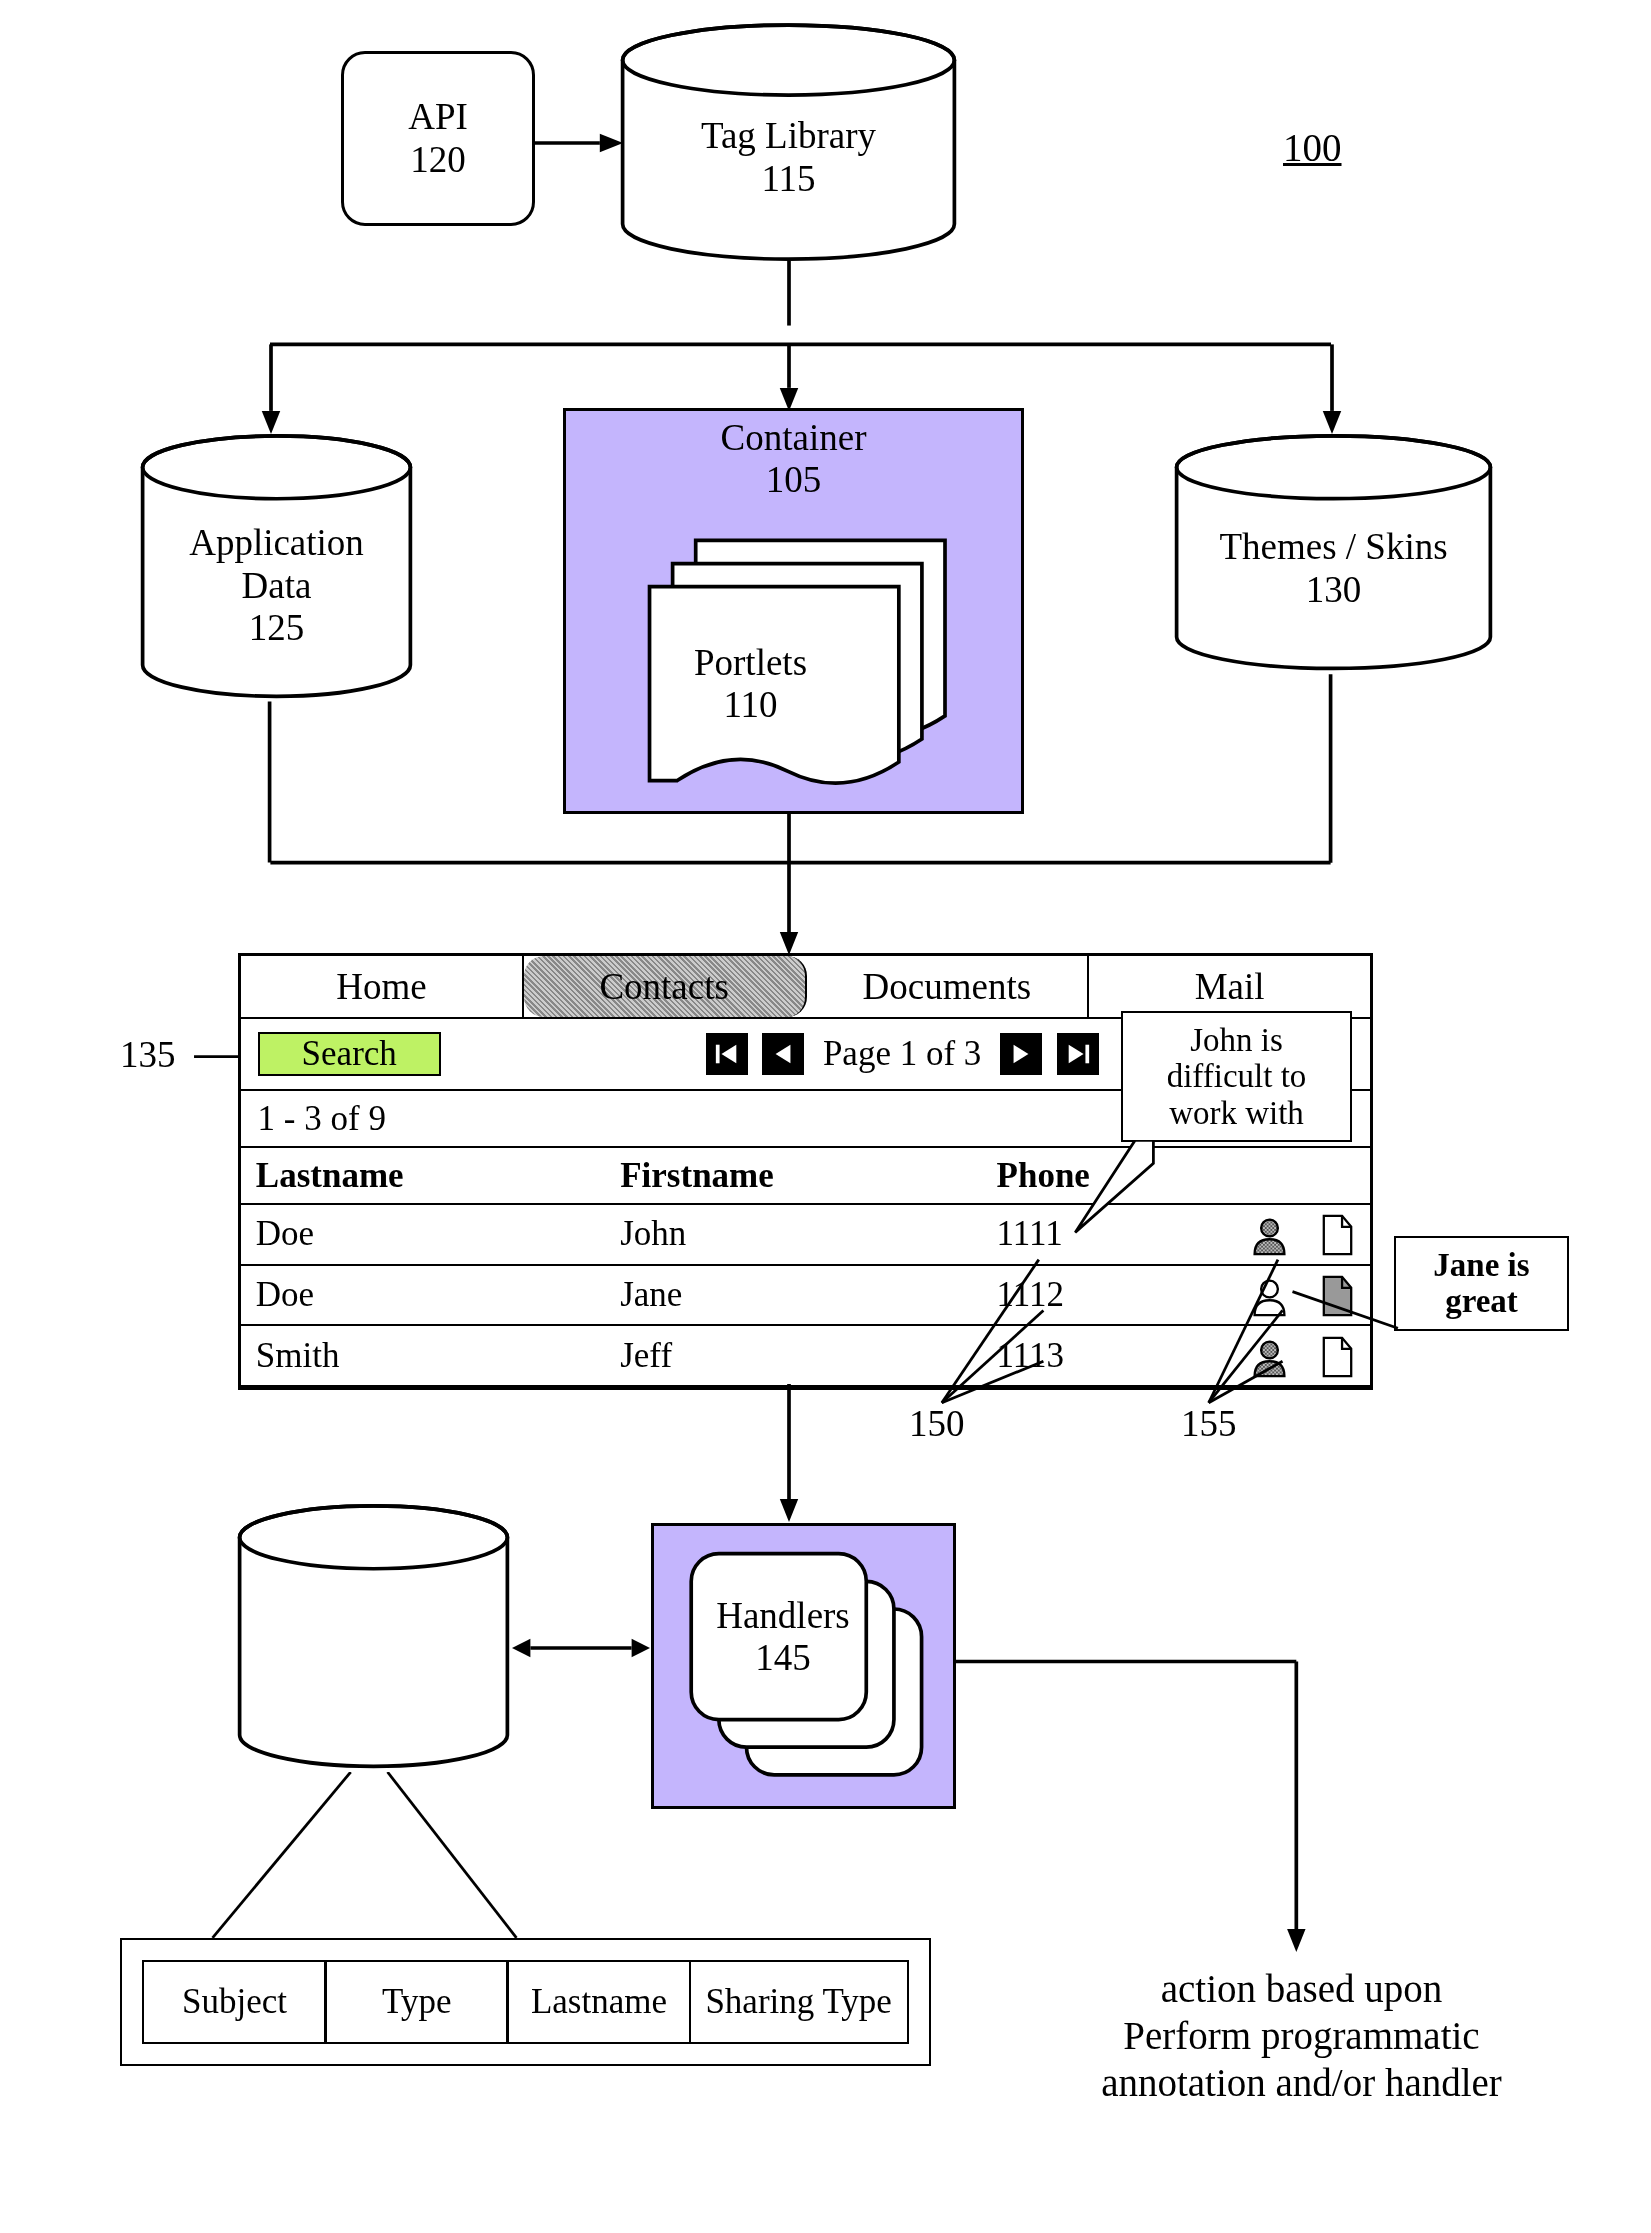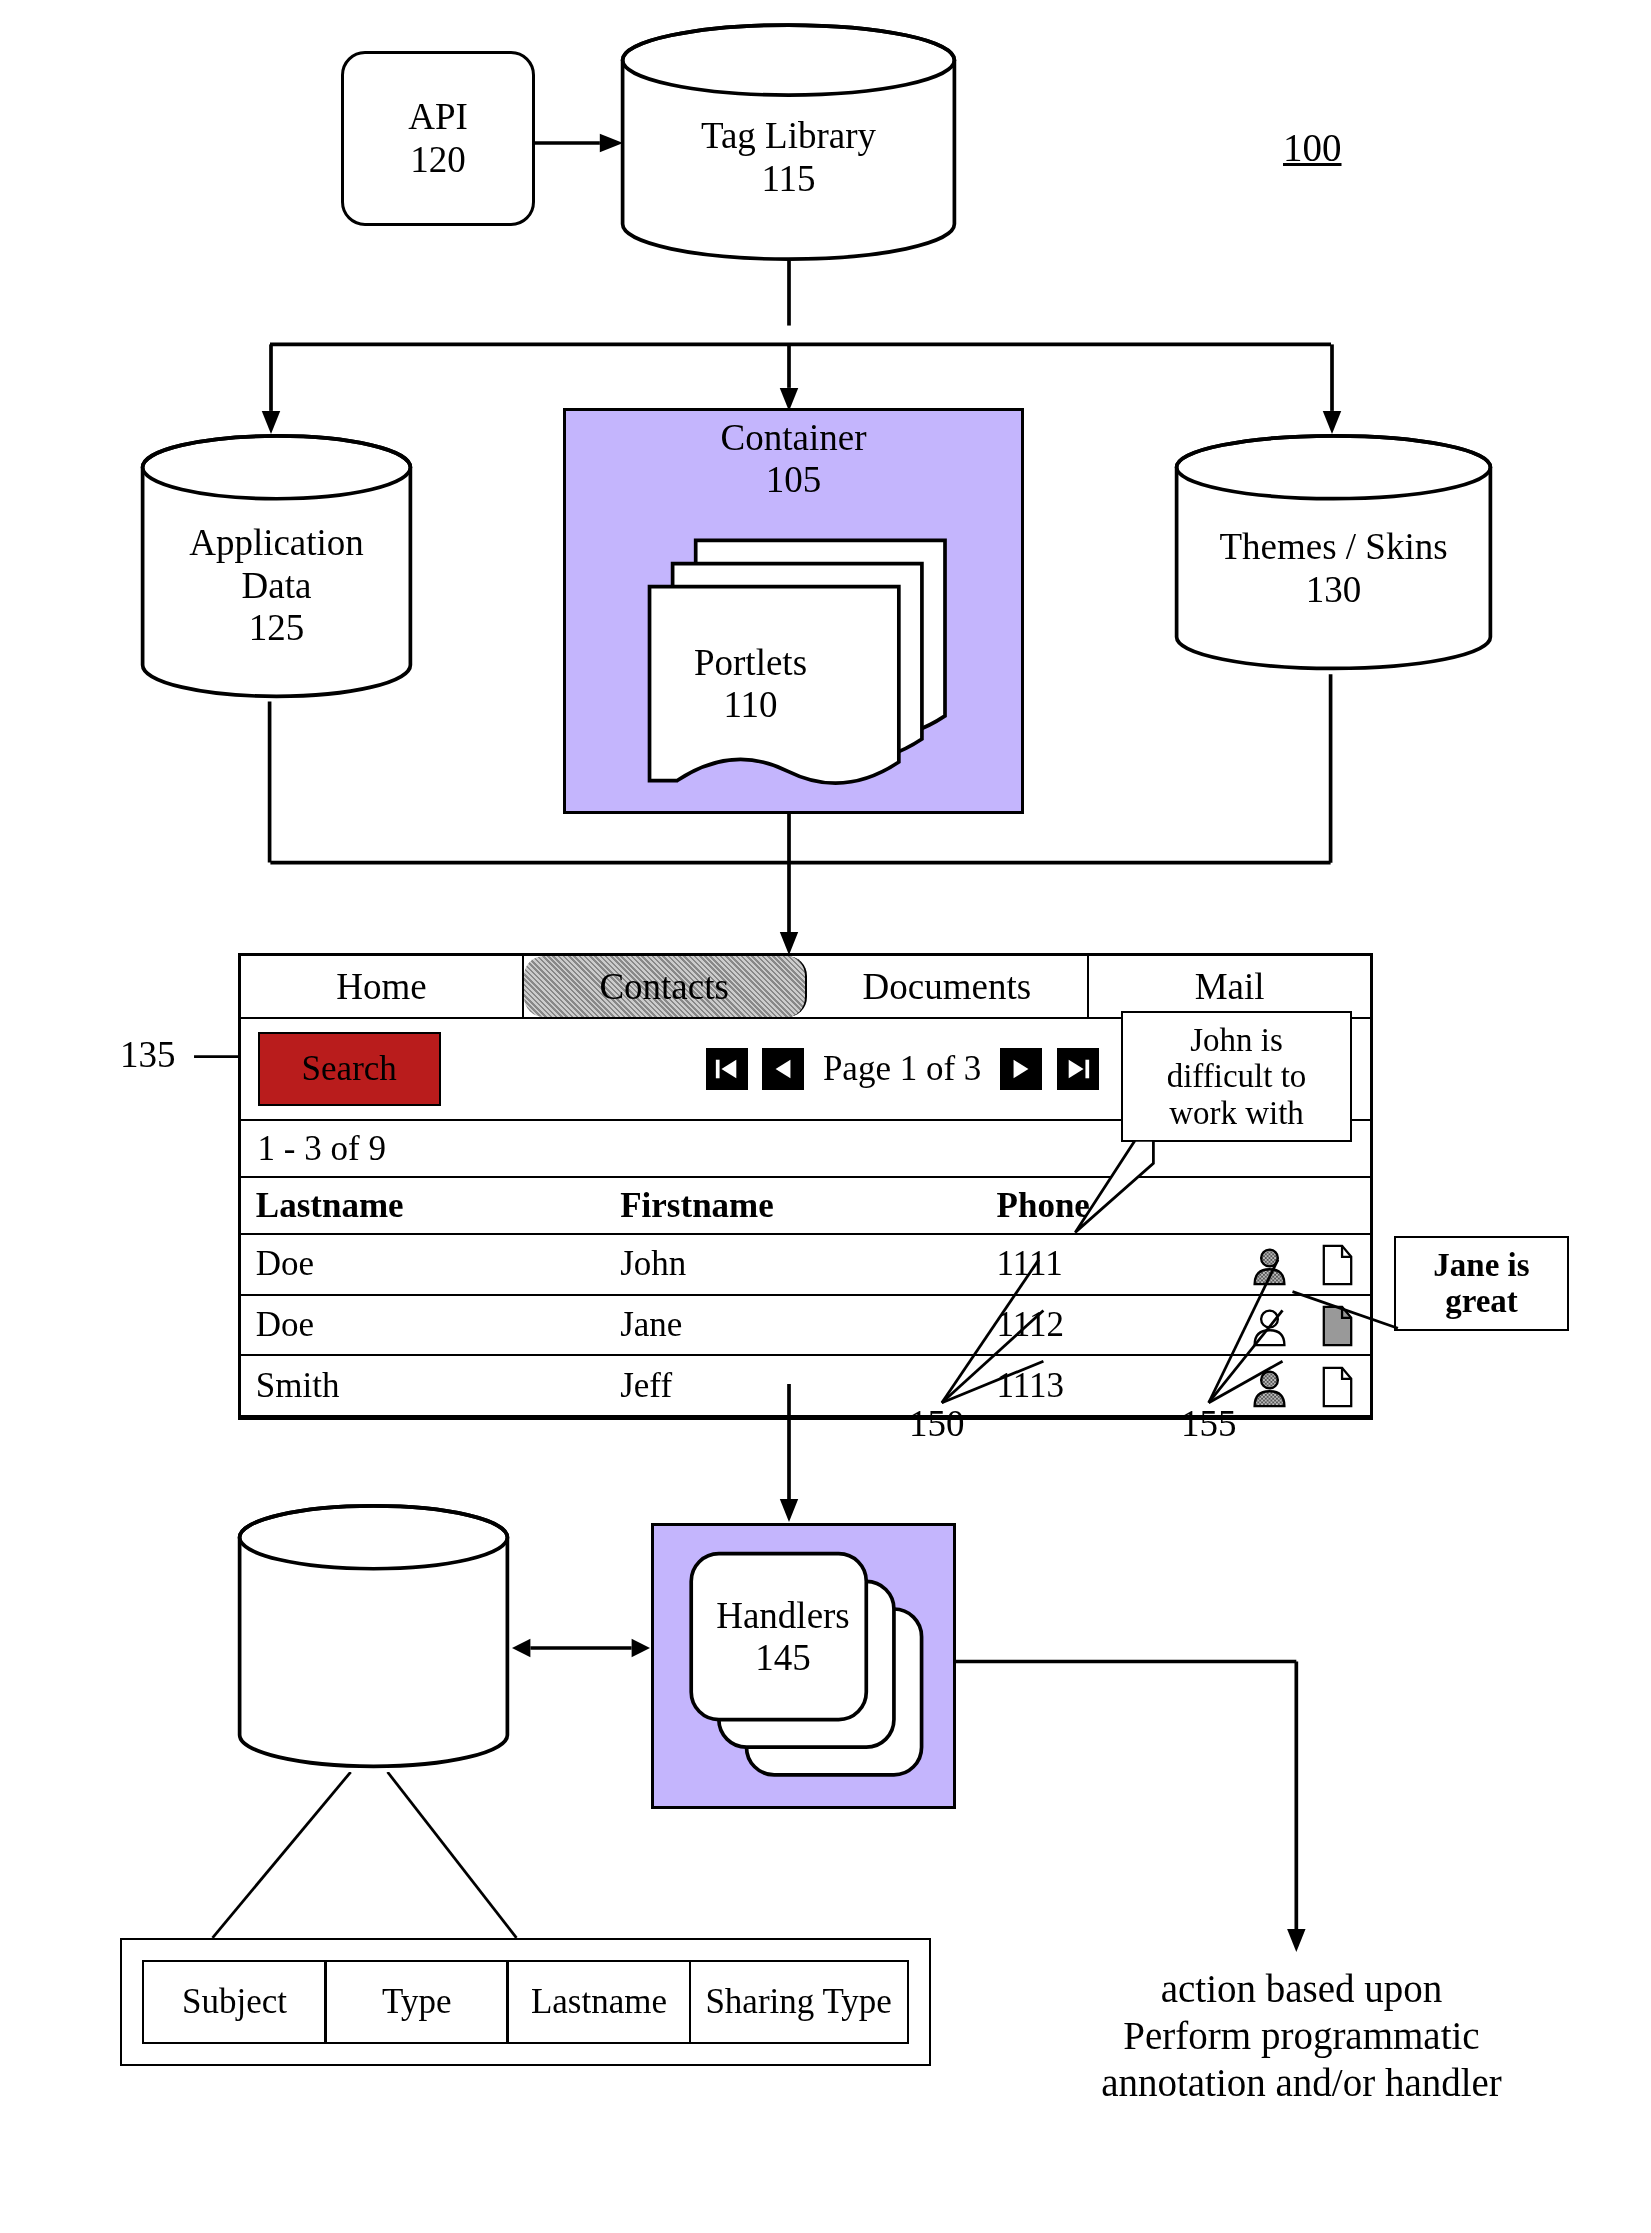--- a/index.html
+++ b/index.html
@@ -74,23 +74,23 @@
   }
   .toolbar {
     display: flex;
     align-items: center;
     padding: 13px 16.6px;
     gap: 14.8px;
     border-bottom: 2.8px solid #000;
   }
   .search-btn {
     border: 2.8px solid #000;
-    padding: 15px 42px;
+    padding: 0 42px;
     font-size: 35px;
-    background:#b91c1c;
+    background:#bef264;
     text-align:center;
   }
   .pager-btn {
     width: 42px; height: 42px;
     border: 2.8px solid #000;
     background: #000;
     display:flex; align-items:center; justify-content:center;
   }
   .pager-btn svg { fill:#fff; }
   .pager-text { font-size: 35px; margin: 0 3.7px; }

